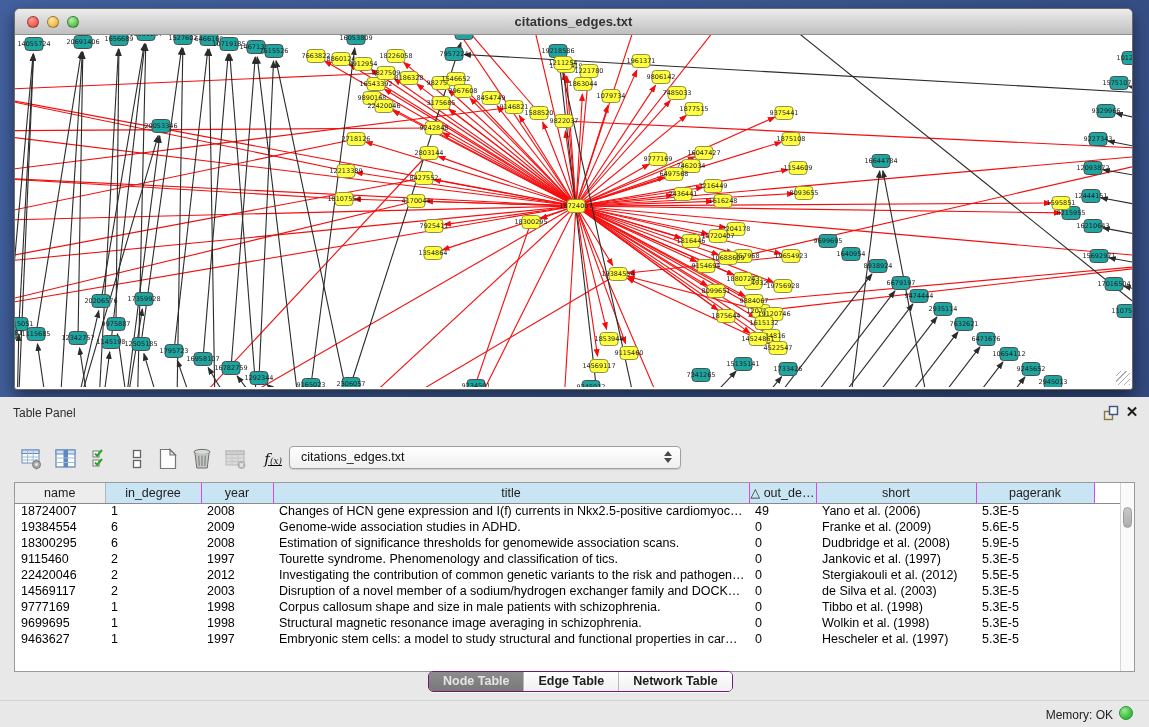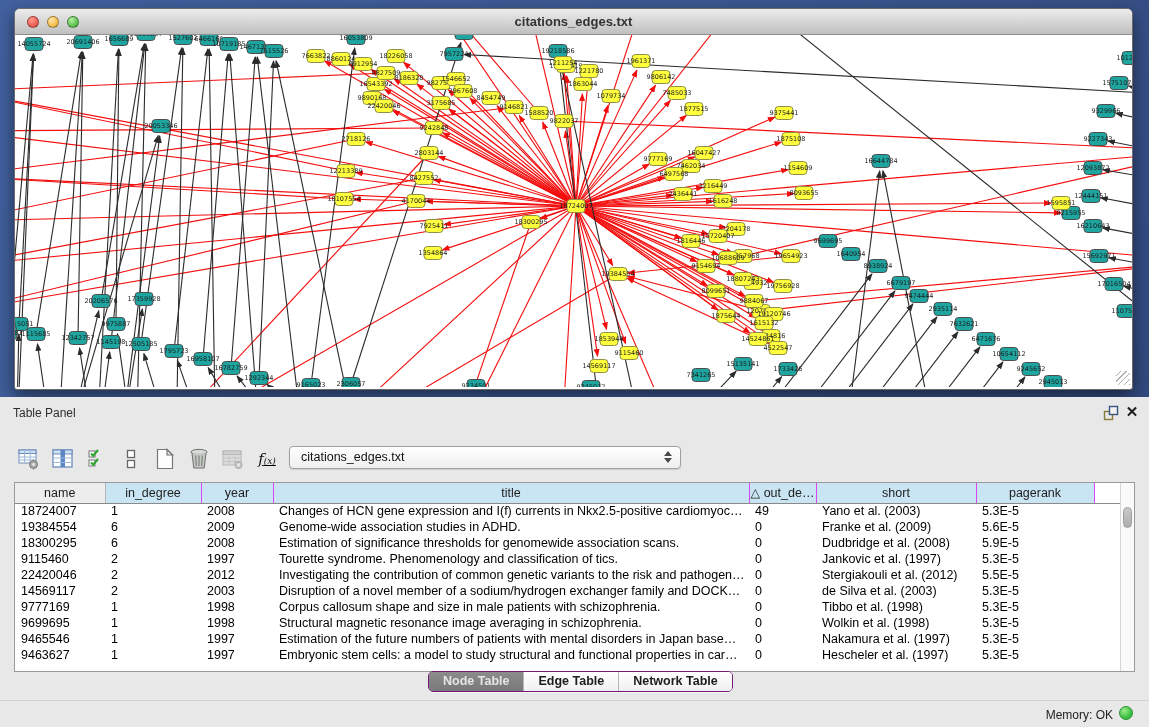--- a/index.html
+++ b/index.html
@@ -40,21 +40,21 @@
   .table-panel { position:absolute; left:0; top:397px; width:1149px; height:330px;
     background:#e8e8e8; }
   .panel-header { position:relative; height:33px; }
   .panel-title { position:absolute; left:13px; top:9px; font-size:12px; color:#2e2e2e; }
   .panel-float { position:absolute; right:30px; top:8px; width:16px; height:16px; cursor:pointer; }
   .panel-close { position:absolute; right:9px; top:7px; width:16px; height:16px;
     font-size:15px; font-weight:bold; color:#1d1d1d; text-align:center; line-height:16px; cursor:pointer; }
 
   .toolbar { position:absolute; left:14px; top:48px; height:28px; display:flex;
     align-items:center; }
-  .tool-btn { width:30px; height:26px; display:flex; align-items:center; justify-content:center;
+  .tool-btn { width:30px; height:26px; display:flex; align-items:center; justify-content:flex-end;
     margin-right:4px; border-radius:3px;text-decoration:underline; }
   .fx-glyph { font-family:"DejaVu Serif", serif; font-style:italic; font-size:15px; color:#111; }
   .fx-glyph .paren { font-size:9px; }
   .combo { position:absolute; left:275px; top:1px; width:392px; height:23px;
     border:1px solid #a0a0a0; border-radius:4px;
     background:linear-gradient(#ffffff,#efefef); box-shadow:0 1px 1px rgba(0,0,0,.12);
     font-size:12.5px; color:#111; line-height:21px; padding-left:11px; }
   .combo-arrows { position:absolute; right:8px; top:4px; display:flex; flex-direction:column; gap:2px; }
   .combo-arrows .up { width:0; height:0; border-left:4px solid transparent;
     border-right:4px solid transparent; border-bottom:5px solid #4a4a4a; }
@@ -917,21 +917,21 @@
               <th style="background: rgb(255, 255, 255); border-right: none;"></th>
             </tr>
           </thead>
         <tbody id="table-body">
             <tr>
               <td>18724007</td>
               <td>1</td>
               <td>2008</td>
               <td>Changes of HCN gene expression and I(f) currents in Nkx2.5-positive cardiomyoc…</td>
               <td>49</td>
-              <td>Yano et al. (2003)</td>
+              <td>Yano et al. (2006)</td>
               <td>5.3E-5</td>
               <td></td>
             </tr>
             <tr>
               <td>19384554</td>
               <td>6</td>
               <td>2009</td>
               <td>Genome-wide association studies in ADHD.</td>
               <td>0</td>
               <td>Franke et al. (2009)</td>
@@ -992,30 +992,20 @@
               <td>9699695</td>
               <td>1</td>
               <td>1998</td>
               <td>Structural magnetic resonance image averaging in schizophrenia.</td>
               <td>0</td>
               <td>Wolkin et al. (1998)</td>
               <td>5.3E-5</td>
               <td></td>
             </tr>
             <tr>
-              <td>9465546</td>
-              <td>1</td>
-              <td>1997</td>
-              <td>Estimation of the future numbers of patients with mental disorders in Japan base…</td>
-              <td>0</td>
-              <td>Nakamura et al. (1997)</td>
-              <td>5.3E-5</td>
-              <td></td>
-            </tr>
-            <tr>
               <td>9463627</td>
               <td>1</td>
               <td>1997</td>
               <td>Embryonic stem cells: a model to study structural and functional properties in car…</td>
               <td>0</td>
               <td>Hescheler et al. (1997)</td>
               <td>5.3E-5</td>
               <td></td>
             </tr>
           </tbody>

